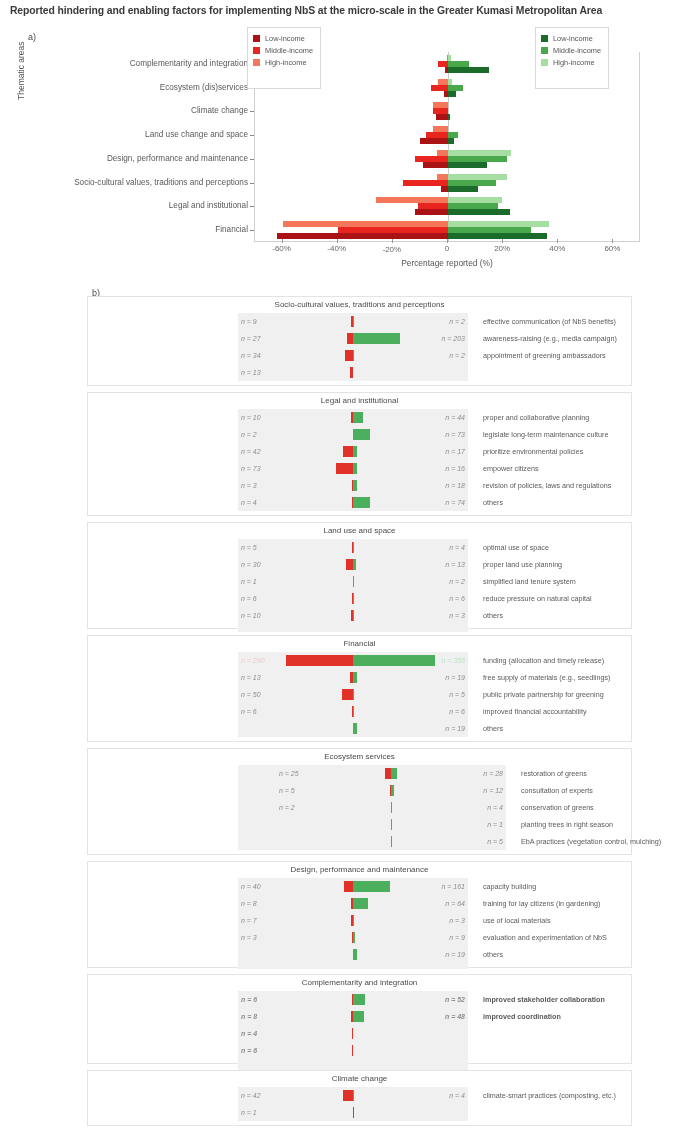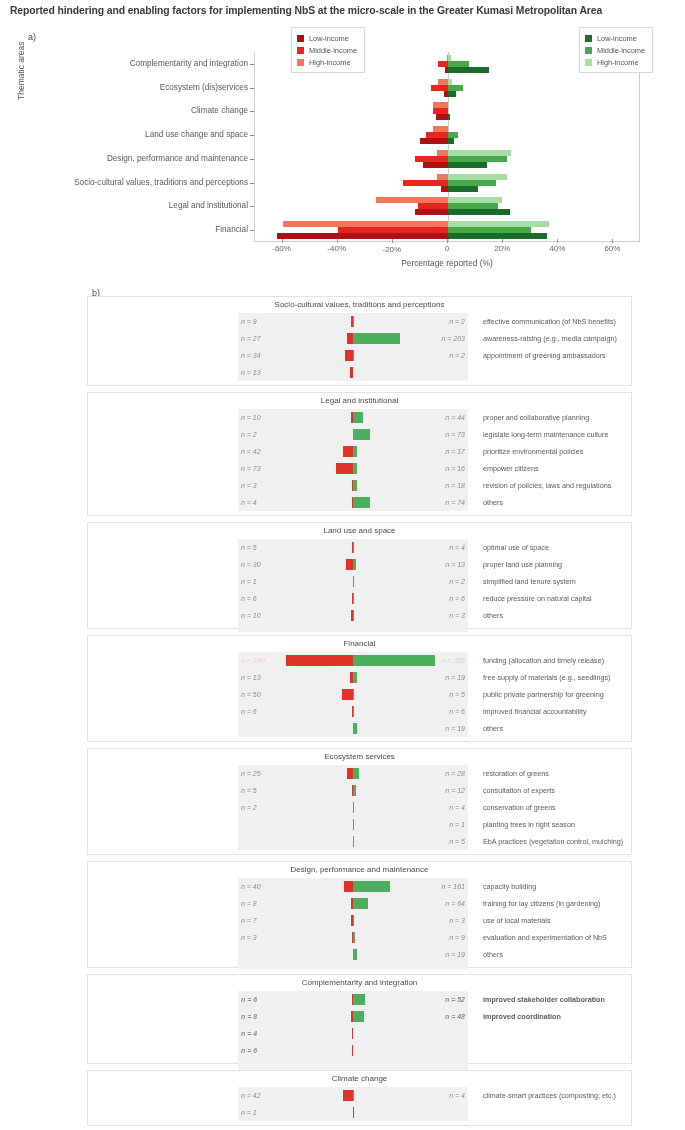--- a/index.html
+++ b/index.html
@@ -41,21 +41,21 @@
   .a-xticks{position:absolute;left:254px;top:221px;width:386px;height:14px;}
   .a-xtick{position:absolute;font-size:8px;color:#666;transform:translateX(-50%);white-space:nowrap;}
   .a-xtickmark{position:absolute;top:-4px;width:1px;height:4px;background:#9a9a9a;}
   .a-xlab{
     position:absolute;left:254px;top:236px;width:386px;
     text-align:center;font-size:8.4px;color:#555;
   }
 
   .a-legend{
     position:absolute;background:#fff;border:1px solid #d9d9d9;
-    padding:4px 7px 4px 5px;box-sizing:border-box;margin-left:44px;
+    padding:4px 7px 20px 5px;box-sizing:border-box;
   }
   #legend-hindering{left:247px;top:5px;}
   #legend-enabling{left:535px;top:5px;}
   .leg-row{display:flex;align-items:center;height:12px;}
   .leg-sw{width:7px;height:7px;margin-right:5px;flex:0 0 auto;}
   .leg-txt{font-size:7.4px;color:#555;white-space:nowrap;}
 
   
   #panel-b{position:absolute;left:0;top:282px;width:685px;height:848px;}
   #panel-b .panel-letter{left:92px;top:6px;}
@@ -363,21 +363,21 @@
           </div>
           <div class="brow">
             <div class="b-right-label">others</div>
             <div class="bbar" style="left: 115px; width: 4.37px; background: rgb(76, 175, 94);"></div>
             <div class="b-nright">n = 19</div>
           </div>
         </div>
       </div>
       <div class="bgroup" style="top: 466px; height: 107px;">
         <div class="bgroup-title">Ecosystem services</div>
-        <div class="btrack" style="height: 85px;">
+        <div class="btrack" style="height: 85px; padding-left: 38px;">
           <div class="brow">
             <div class="b-right-label">restoration of greens</div>
             <div class="bbar" style="left: 109.25px; width: 5.75px; background: rgb(224, 50, 40);"></div>
             <div class="bbar" style="left: 115px; width: 6.44px; background: rgb(76, 175, 94);"></div>
             <div class="b-nleft">n = 25</div>
             <div class="b-nright">n = 28</div>
           </div>
           <div class="brow">
             <div class="b-right-label">consultation of experts</div>
             <div class="bbar" style="left: 113.85px; width: 1.2px; background: rgb(224, 50, 40);"></div>

